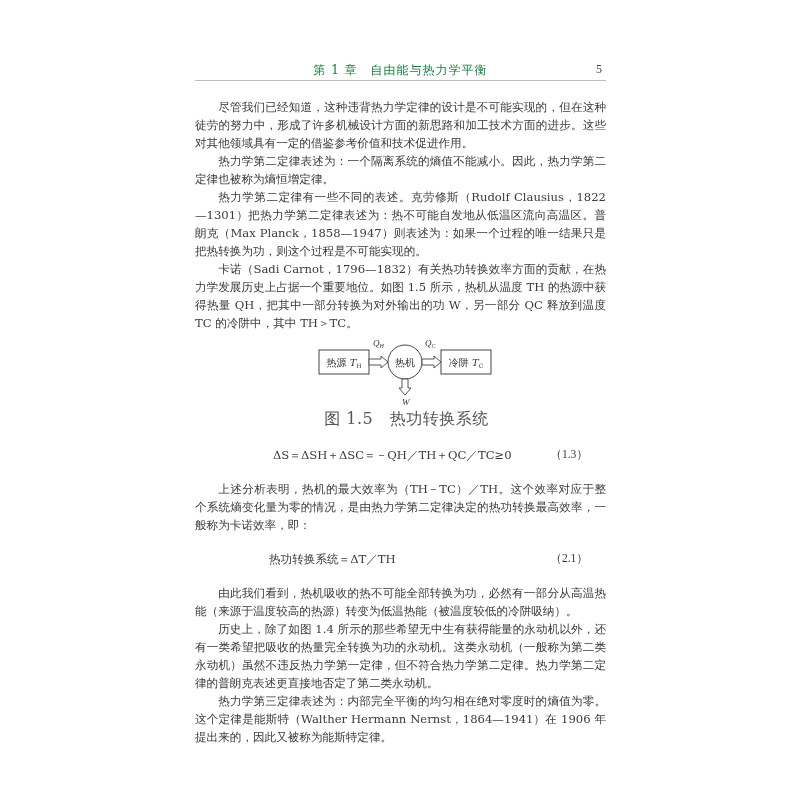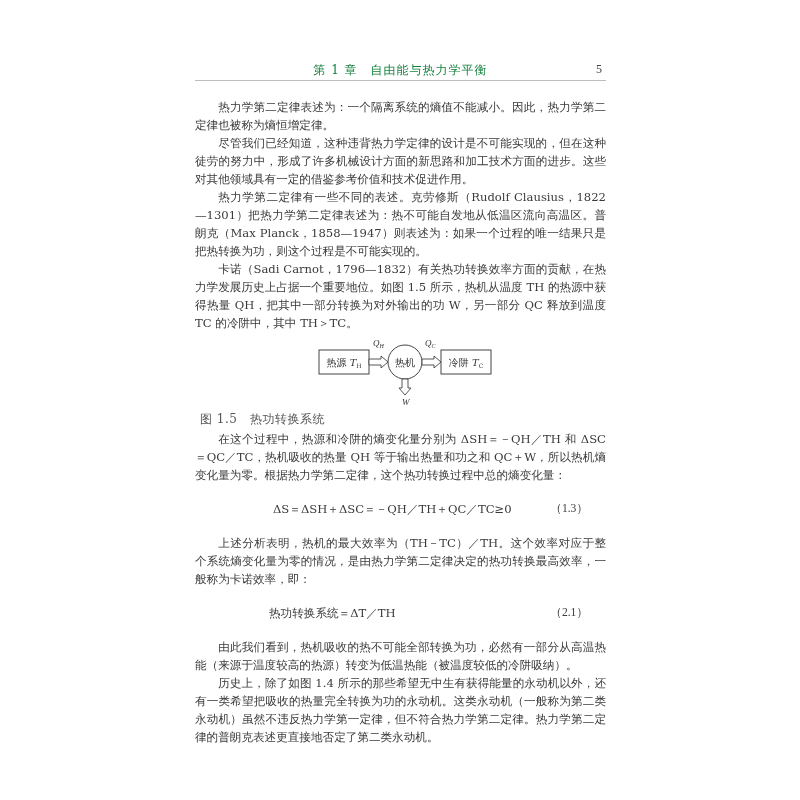--- a/index.html
+++ b/index.html
@@ -13,34 +13,34 @@
                   font-family:"Liberation Serif", serif; }
   .body { position:absolute; left:195px; top:98px; width:411px; font-size:11.6px;
           line-height:18px; color:#3a3a3a; }
   .p { margin:0; text-indent:2em; text-align:justify; }
   .eq { position:relative; height:18px; margin:16px; white-space:nowrap; }
   .eq .f { position:absolute; left:62px; }
   .eq .n { position:absolute; right:2px; font-family:"Liberation Serif", serif; }
   .eq.last .f { left:58px; }
   .fig { position:relative; height:98px; margin:0; }
   .fig svg { position:absolute; left:120px; top:4px; }
-  .caption { position:absolute; left:5px; right:0; top:78px; 
-             font-size:12px; color:#555; letter-spacing:.5px; }
+  .caption { position:absolute; left:12px; right:0; top:78px; text-align:center;
+             font-size:16px; color:#555; letter-spacing:.5px; }
 </style>
 </head>
 <body>
 
 <div class="header">
   <span class="title">第 1 章　自由能与热力学平衡</span>
   <span class="pnum">5</span>
 </div>
 
 <div class="body">
+  <p class="p">尽管我们已经知道，这种违背热力学定律的设计是不可能实现的，但在这种徒劳的努力中，形成了许多机械设计方面的新思路和加工技术方面的进步。这些对其他领域具有一定的借鉴参考价值和技术促进作用。</p>
   <p class="p">热力学第二定律表述为：一个隔离系统的熵值不能减小。因此，热力学第二定律也被称为熵恒增定律。</p>
-  <p class="p">尽管我们已经知道，这种违背热力学定律的设计是不可能实现的，但在这种徒劳的努力中，形成了许多机械设计方面的新思路和加工技术方面的进步。这些对其他领域具有一定的借鉴参考价值和技术促进作用。</p>
   <p class="p">热力学第二定律有一些不同的表述。克劳修斯（Rudolf Clausius，1822—1301）把热力学第二定律表述为：热不可能自发地从低温区流向高温区。普朗克（Max Planck，1858—1947）则表述为：如果一个过程的唯一结果只是把热转换为功，则这个过程是不可能实现的。</p>
   <p class="p">卡诺（Sadi Carnot，1796—1832）有关热功转换效率方面的贡献，在热力学发展历史上占据一个重要地位。如图 1.5 所示，热机从温度 TH 的热源中获得热量 QH，把其中一部分转换为对外输出的功 W，另一部分 QC 释放到温度 TC 的冷阱中，其中 TH＞TC。</p>
 
   <div class="fig">
     <svg width="180" height="70" viewBox="0 0 180 70">
       <rect x="4" y="14" width="50" height="24" fill="#fff" stroke="#444" stroke-width="1"></rect>
       <text x="29" y="30" font-size="10" text-anchor="middle" fill="#333" font-family="DejaVu Serif, serif">热源 <tspan font-style="italic">T</tspan><tspan font-size="6" dy="2">H</tspan></text>
       <path d="M54 23 h12 v-3 l7 6 l-7 6 v-3 h-12 z" fill="#fff" stroke="#444" stroke-width="0.9"></path>
       <text x="58" y="10" font-size="9" font-style="italic" fill="#333" font-family="Liberation Serif, serif">Q<tspan font-size="6" dy="2">H</tspan></text>
       <circle cx="90" cy="26" r="17" fill="#fff" stroke="#444" stroke-width="1"></circle>
@@ -48,25 +48,25 @@
       <path d="M107 23 h12 v-3 l7 6 l-7 6 v-3 h-12 z" fill="#fff" stroke="#444" stroke-width="0.9"></path>
       <text x="110" y="10" font-size="9" font-style="italic" fill="#333" font-family="Liberation Serif, serif">Q<tspan font-size="6" dy="2">C</tspan></text>
       <rect x="126" y="14" width="50" height="24" fill="#fff" stroke="#444" stroke-width="1"></rect>
       <text x="151" y="30" font-size="10" text-anchor="middle" fill="#333" font-family="DejaVu Serif, serif">冷阱 <tspan font-style="italic">T</tspan><tspan font-size="6" dy="2">C</tspan></text>
       <path d="M87 43 v9 h-3 l6 7 l6 -7 h-3 v-9 z" fill="#fff" stroke="#444" stroke-width="0.9"></path>
       <text x="87" y="69" font-size="9" font-style="italic" fill="#333" font-family="Liberation Serif, serif">W</text>
     </svg>
     <div class="caption">图 1.5　热功转换系统</div>
   </div>
 
-  <p class="p">在这个过程中，热源和冷阱的熵变化量分别为 ΔSH＝－QH／TH 和 ΔSC＝QC／TC，热机吸收的热量 QH 等于输出热量和功之和 QC＋W，所以热机熵变化量为零。根据热力学第二定律，这个热功转换过程中总的熵变化量：</p>
   <div class="eq">
     <span class="f">ΔS＝ΔSH＋ΔSC＝－QH／TH＋QC／TC≥0</span>
     <span class="n">（1.3）</span>
   </div>
   <p class="p">上述分析表明，热机的最大效率为（TH－TC）／TH。这个效率对应于整个系统熵变化量为零的情况，是由热力学第二定律决定的热功转换最高效率，一般称为卡诺效率，即：</p>
   <div class="eq last">
     <span class="f">热功转换系统＝ΔT／TH</span>
     <span class="n">（2.1）</span>
   </div>
   <p class="p">由此我们看到，热机吸收的热不可能全部转换为功，必然有一部分从高温热能（来源于温度较高的热源）转变为低温热能（被温度较低的冷阱吸纳）。</p>
   <p class="p">历史上，除了如图 1.4 所示的那些希望无中生有获得能量的永动机以外，还有一类希望把吸收的热量完全转换为功的永动机。这类永动机（一般称为第二类永动机）虽然不违反热力学第一定律，但不符合热力学第二定律。热力学第二定律的普朗克表述更直接地否定了第二类永动机。</p>
+  <p class="p">热力学第三定律表述为：内部完全平衡的均匀相在绝对零度时的熵值为零。这个定律是能斯特（Walther Hermann Nernst，1864—1941）在 1906 年提出来的，因此又被称为能斯特定律。</p>
 </div>
 
 </body></html>

